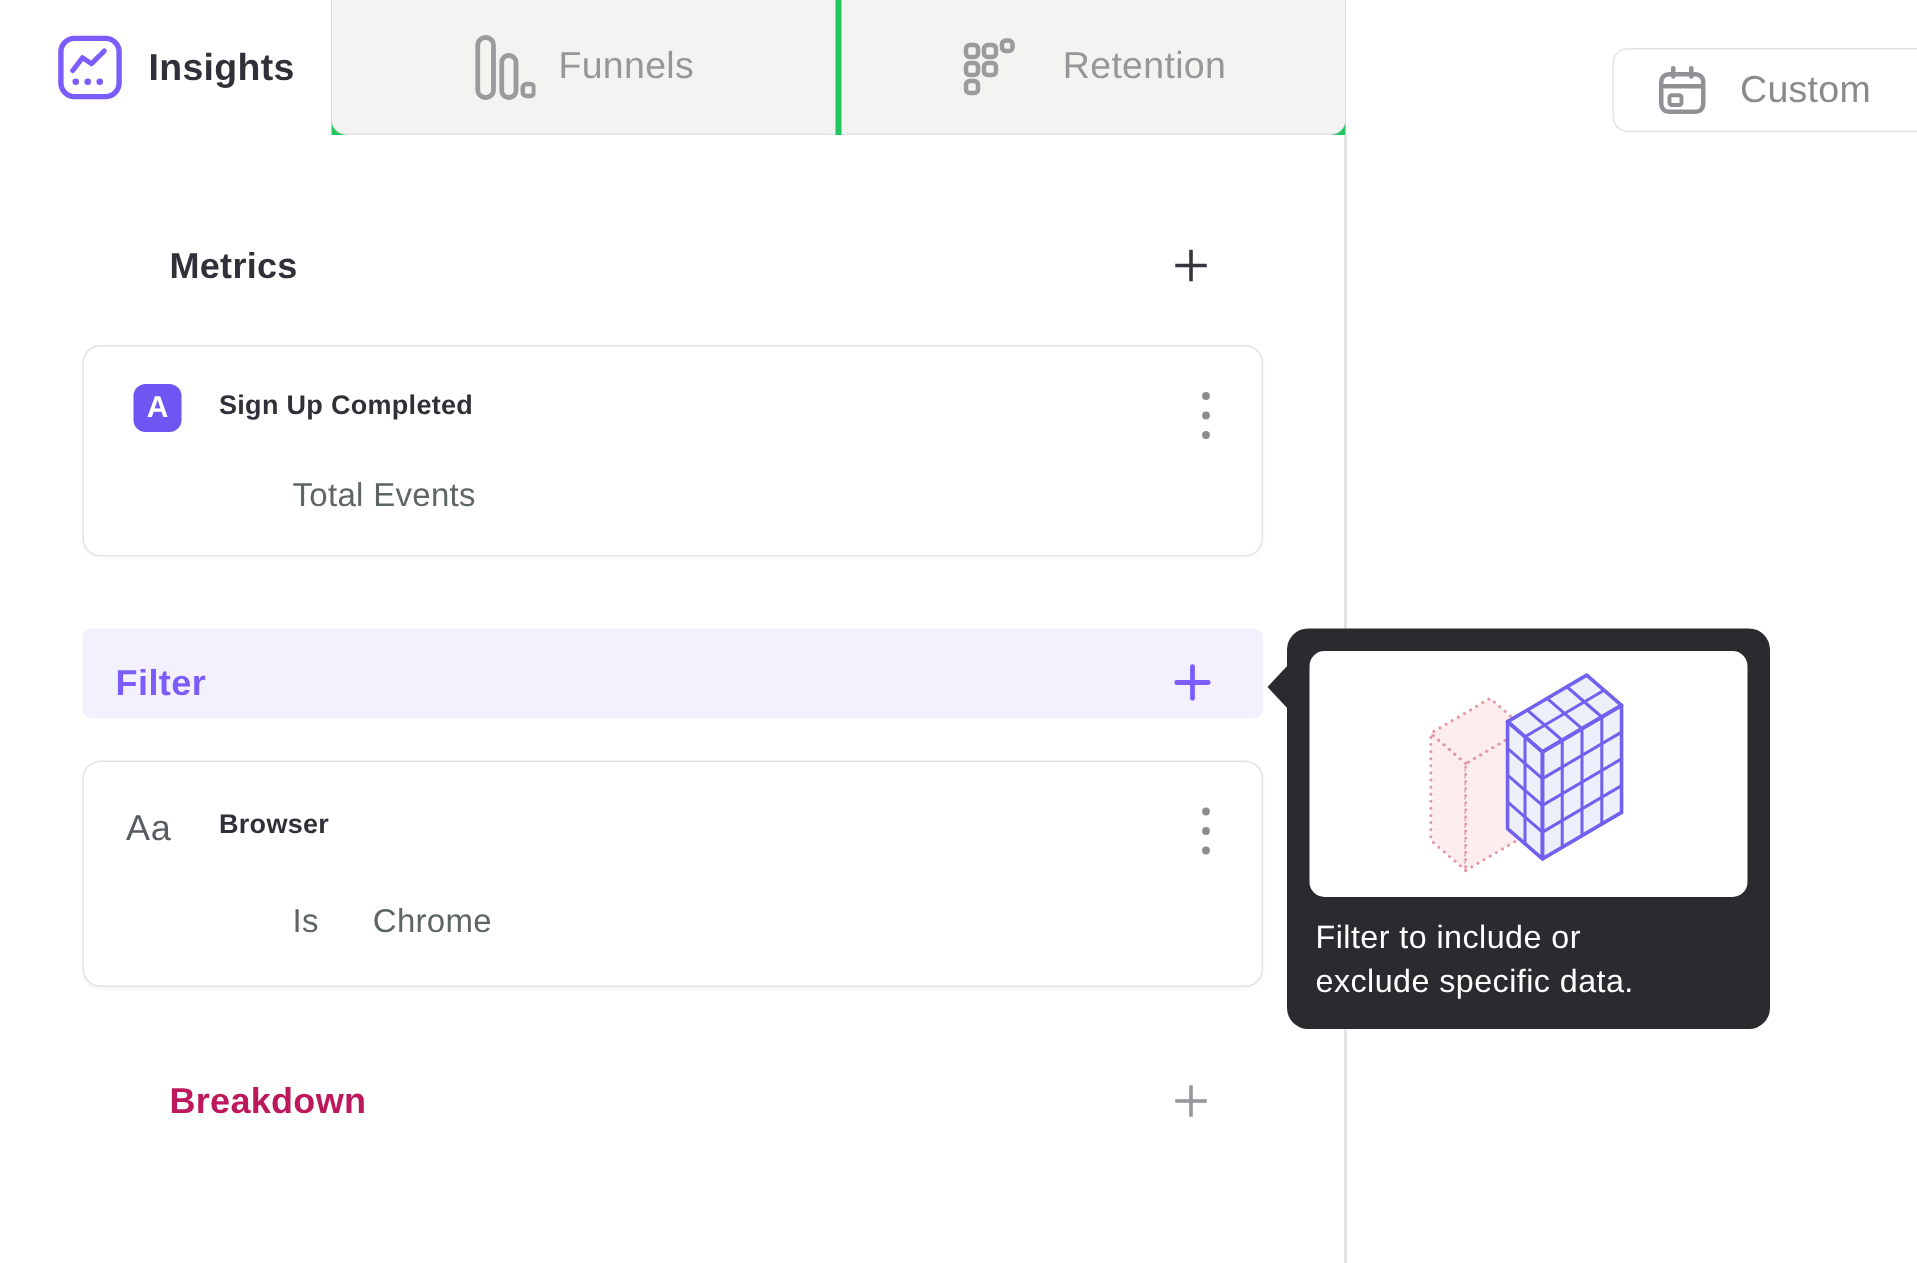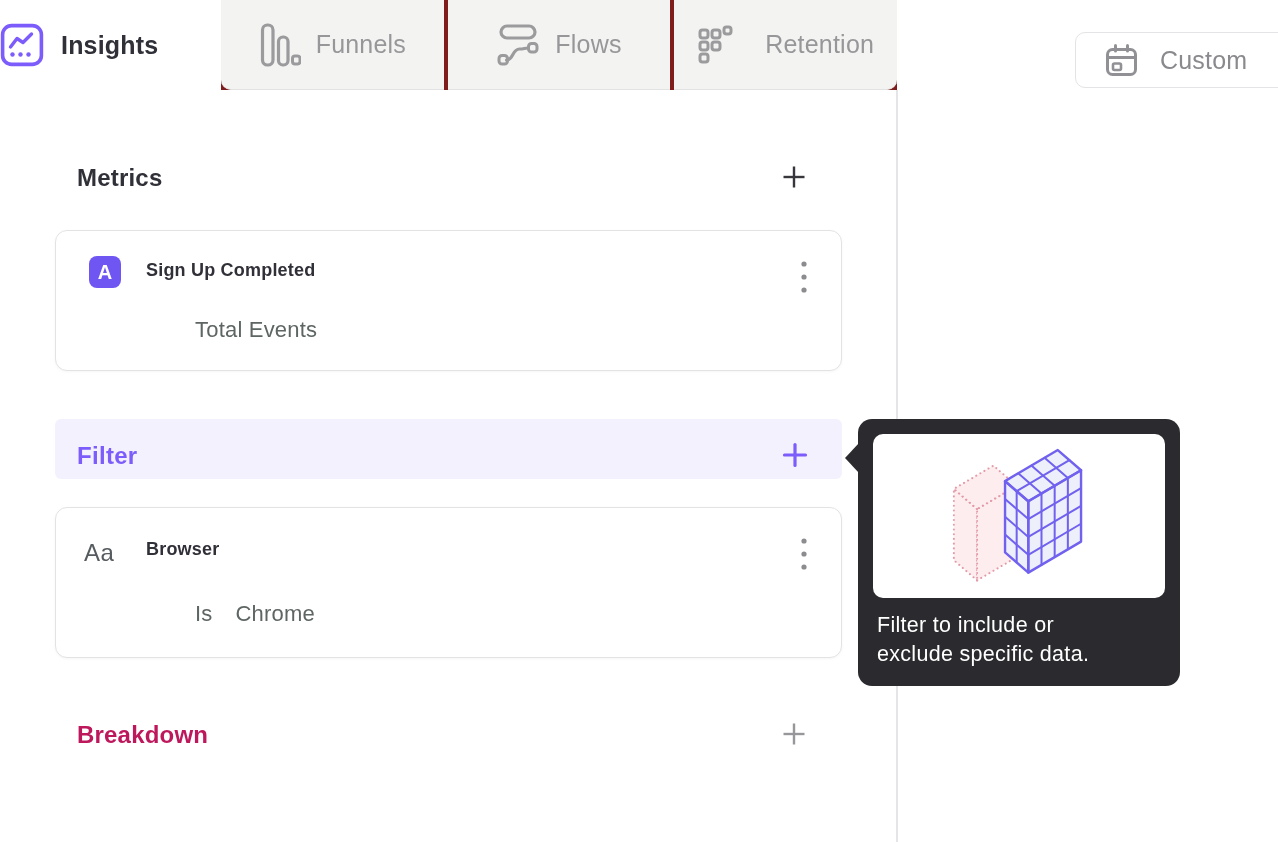--- a/index.html
+++ b/index.html
@@ -8,53 +8,53 @@
     --cube-purple:#7161EF; --cube-fill:#EDF0FB; --pink:#E39AA7; --pink-fill:#FDEDEF;
     --card-border:#E3E3E6; --tabbg:#F3F3F2;
   }
   *{box-sizing:border-box; margin:0; padding:0;}
   body{font-family:"Liberation Sans", sans-serif; background:#fff;}
   .screen{position:relative; width:1278px; height:842px; overflow:hidden; background:#fff;}
 
   
   .topbar{position:absolute; left:0; top:0; width:1278px; height:90px;}
   .tab{display:flex; align-items:center; height:90px; cursor:pointer;}
-  .tab-active{position:absolute; left:0; top:0; width:220px; background:#fff; gap:17px;}
+  .tab-active{position:absolute; left:0; top:0; width:220px; background:#fff; padding-left:38px; gap:17px;}
   .tab-active .tab-label{font-size:25px; font-weight:700; color:var(--dark); letter-spacing:.2px;}
-  .gray-tabs{position:absolute; left:221px; top:0; width:676px; height:90px; display:flex; gap:4px; background:#7f1d1d;}
+  .gray-tabs{position:absolute; left:221px; top:0; width:676px; height:90px; display:flex; gap:4px; background:#22c55e;}
   .tab-gray{flex:1; background:var(--tabbg); border-bottom:1px solid #E2E2E2; justify-content:center; gap:15px;}
   .tab-gray .tab-label{font-size:25px; font-weight:500; color:var(--graytxt); letter-spacing:.2px;}
   .tab-gray.first{border-bottom-left-radius:10px;}
   .tab-gray.last{border-bottom-right-radius:10px;gap:28px;}
 
   .custom-btn{position:absolute; left:1075px; top:32px; width:220px; height:56px; background:#fff;
     border:1.5px solid #E4E4E7; border-radius:10px; display:flex; align-items:center; gap:21px;
     padding-left:28px; cursor:pointer;}
   .custom-btn span{font-size:25px; color:#8A8A8E; letter-spacing:.2px;}
 
   
   .v-divider{position:absolute; left:896px; top:90px; width:2px; height:752px; background:#E5E5E7;}
 
-  .section-label{position:absolute; font-size:24px; font-weight:700; letter-spacing:.2px;}
+  .section-label{position:absolute; font-size:24px; font-weight:700; letter-spacing:.2px;margin-left:36px;}
   .metrics-label{left:77px; top:164px; color:var(--dark);}
   .breakdown-label{left:77px; top:721px; color:#be185d;}
   .plus-btn{position:absolute; width:26px; height:26px; cursor:pointer; background:none; border:none; padding:0;}
 
   .card{position:absolute; left:55px; width:787px; background:#fff; border:1px solid var(--card-border);
     border-radius:12px; box-shadow:0 1px 3px rgba(25,25,50,.04); cursor:pointer;}
   .card1{top:230px; height:141px;}
   .card2{top:507px; height:151px;}
   .badge-a{position:absolute; left:33px; top:25px; width:32px; height:32px; border-radius:8px;
     background:var(--badge); color:#fff; font-weight:700; font-size:20px;
     display:flex; align-items:center; justify-content:center;}
   .aa-ic{position:absolute; left:28px; top:31px; font-size:24px; font-weight:500; color:#565B5F; letter-spacing:.5px;}
   .card-title{position:absolute; left:90px; top:29px; font-size:18px; font-weight:700; color:var(--dark); letter-spacing:.2px;}
   .card-sub{position:absolute; left:91px; top:86px; font-size:22px; font-weight:500; color:var(--slate); letter-spacing:.2px;margin-left:48px;}
   .card2 .card-title{top:31px;}
-  .card2 .card-sub{top:93px; display:flex; gap:23px;align-items:center;}
+  .card2 .card-sub{top:93px; display:flex; gap:36px;align-items:center;}
   .kebab{position:absolute; left:740px; top:28px; width:16px; height:36px; cursor:pointer;
     background:none; border:none; display:flex; align-items:center; justify-content:center;}
 
   .filter-row{position:absolute; left:55px; top:419px; width:787px; height:60px; border-radius:6px;
     background:var(--filter-bg); cursor:pointer;}
   .filter-label{position:absolute; left:22px; top:23px; font-size:24px; font-weight:700; color:var(--purple); letter-spacing:.3px;}
   .filter-row .plus-btn{left:727px; top:23px;}
   .metrics-plus{left:782px; top:164px;}
   .breakdown-plus{left:782px; top:721px;}
 
@@ -89,29 +89,20 @@
     </div>
 
     <div class="gray-tabs">
       <div class="tab tab-gray first">
         <svg width="42" height="44" viewBox="0 0 42 44">
           <rect x="3.5" y="2" width="10.5" height="40" rx="5" fill="none" stroke="#9B9B9E" stroke-width="3.2"></rect>
           <rect x="19.5" y="14" width="9.5" height="28" rx="4.5" fill="none" stroke="#9B9B9E" stroke-width="3.2"></rect>
           <rect x="33.5" y="33" width="7.5" height="8" rx="2.5" fill="none" stroke="#9B9B9E" stroke-width="3"></rect>
         </svg>
         <span class="tab-label">Funnels</span>
-      </div>
-      <div class="tab tab-gray">
-        <svg width="44" height="44" viewBox="0 0 44 44">
-          <rect x="5" y="3" width="34" height="12" rx="6" fill="none" stroke="#9B9B9E" stroke-width="3.2"></rect>
-          <path d="M10.5,37 C17.5,37 16,26 23.5,26 C28,26 28.5,25 32,25" fill="none" stroke="#9B9B9E" stroke-width="3.2" stroke-linecap="round"></path>
-          <rect x="3" y="32.5" width="8.5" height="8.5" rx="3" fill="none" stroke="#9B9B9E" stroke-width="3"></rect>
-          <rect x="32.5" y="20.5" width="8.5" height="8.5" rx="3" fill="none" stroke="#9B9B9E" stroke-width="3"></rect>
-        </svg>
-        <span class="tab-label">Flows</span>
       </div>
       <div class="tab tab-gray last">
         <svg width="40" height="44" viewBox="0 0 40 44">
           <rect x="3" y="7" width="8" height="8" rx="2.5" fill="none" stroke="#9B9B9E" stroke-width="3"></rect>
           <rect x="15" y="7" width="8" height="8" rx="2.5" fill="none" stroke="#9B9B9E" stroke-width="3"></rect>
           <rect x="27" y="4" width="7" height="7" rx="2.5" fill="none" stroke="#9B9B9E" stroke-width="3"></rect>
           <rect x="3" y="19" width="8" height="8" rx="2.5" fill="none" stroke="#9B9B9E" stroke-width="3"></rect>
           <rect x="15" y="19" width="8" height="8" rx="2.5" fill="none" stroke="#9B9B9E" stroke-width="3"></rect>
           <rect x="3" y="31" width="8" height="8" rx="2.5" fill="none" stroke="#9B9B9E" stroke-width="3"></rect>
         </svg>

